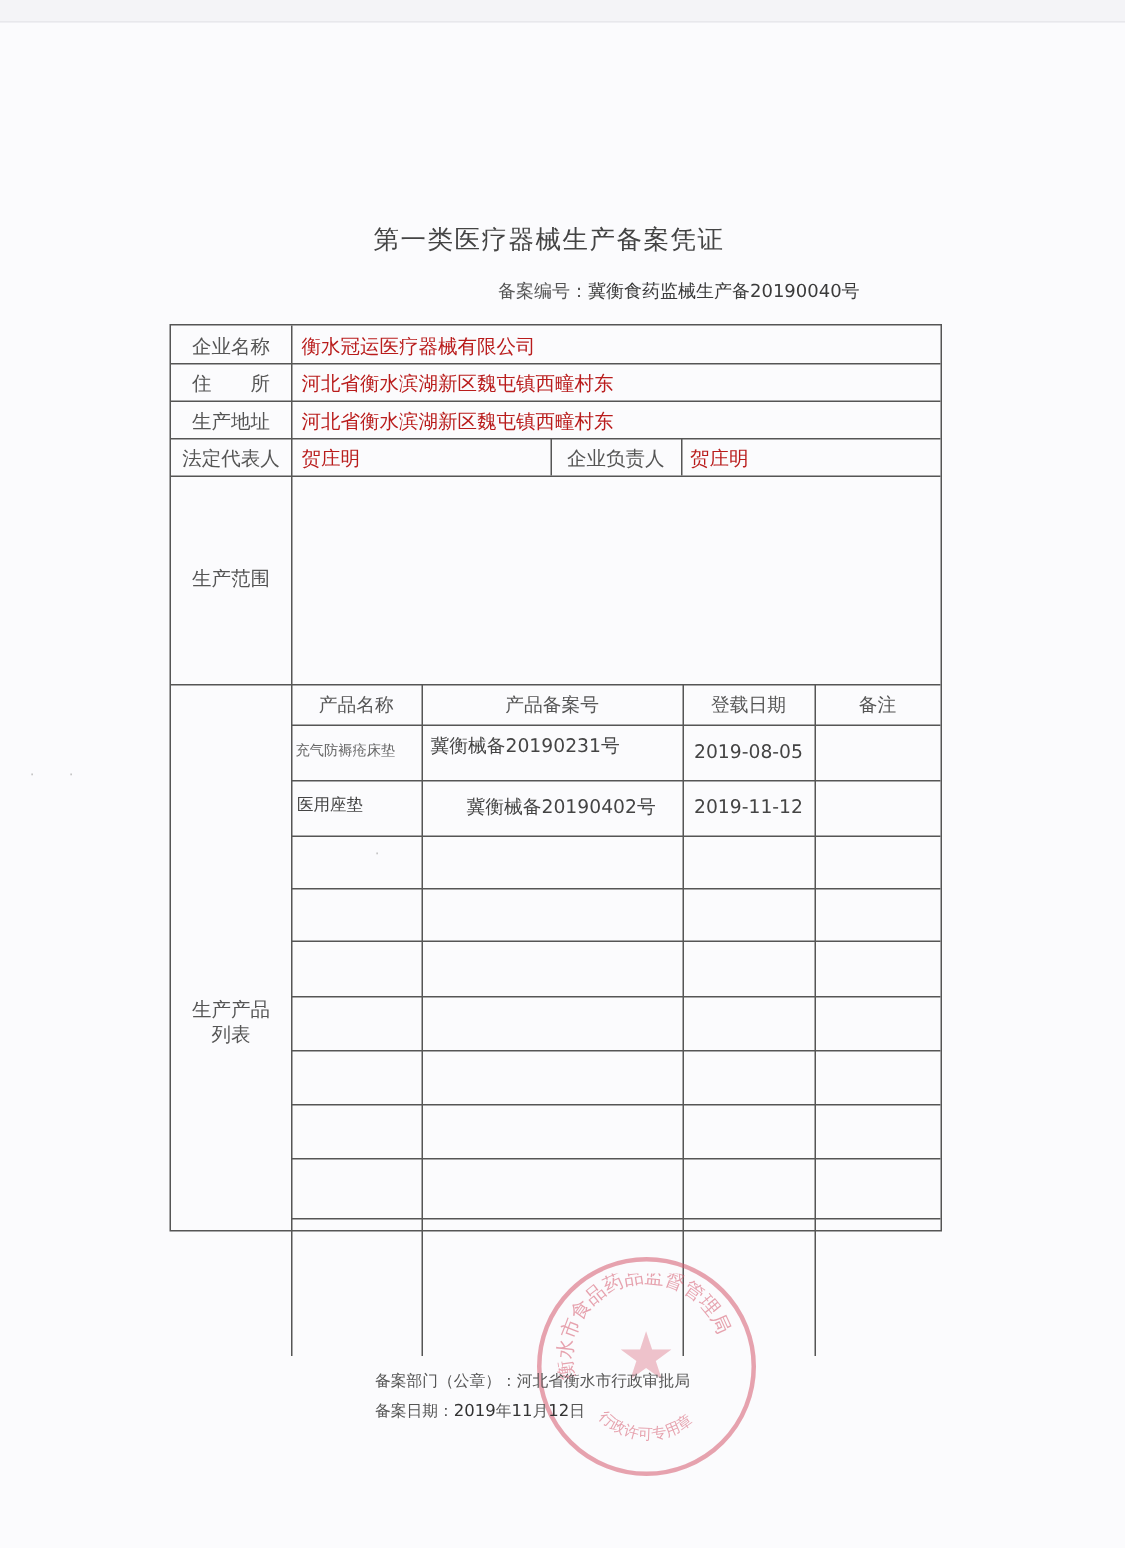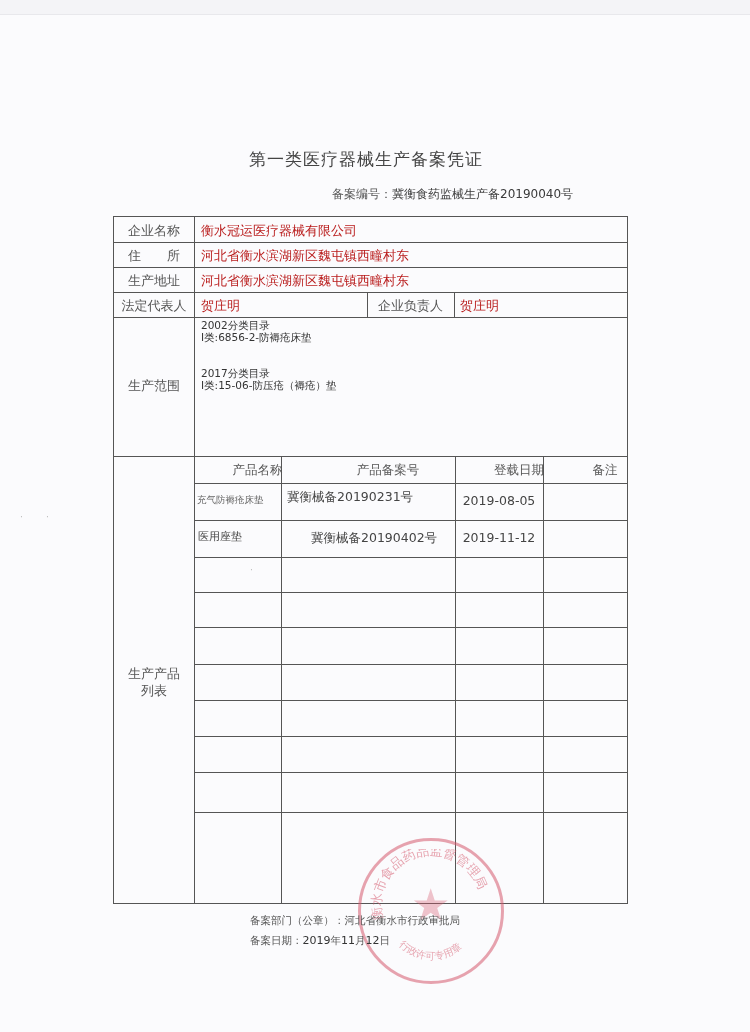--- a/index.html
+++ b/index.html
@@ -4,31 +4,31 @@
 <style>
   html, body { margin:0; padding:0; }
   body {
     width:750px; height:1032px; background:#fbfbfd; position:relative; overflow:hidden;
     font-family:"DejaVu Sans","Liberation Sans",sans-serif; color:#333;
   }
   .scan-top { position:absolute; left:0; top:0; width:750px; height:14px; background:#f4f4f7; border-bottom:1px solid #e8e8ec; }
   .title { position:absolute; left:0; width:732px; top:148px; text-align:center; font-size:17px; letter-spacing:1px; color:#444; font-family:"DejaVu Serif","Liberation Serif",serif; }
   .record-no { position:absolute; left:332px; top:186px; font-size:12px; color:#3a3a3a; }
   .record-no .lbl { font-family:"DejaVu Serif","Liberation Serif",serif; color:#555; }
-  .tbl { position:absolute; left:113px; top:216px; width:515px; height:688px; border:1.5px solid #555; box-sizing:border-box; }
+  .tbl { position:absolute; left:113px; top:216px; width:515px; height:605px; border:1.5px solid #555; box-sizing:border-box; }
   .hline { position:absolute; height:0; border-top:1.3px solid #555; }
   .vline { position:absolute; width:0; border-left:1.3px solid #555; }
   .cell { position:absolute; font-size:13px; color:#555; font-family:"DejaVu Serif","Liberation Serif",serif; white-space:nowrap; }
   .lbl-c { text-align:center; }
   .val { color:#b91c1c; }
   .scope { position:absolute; left:87px; top:2px; font-size:10.5px; line-height:12px; color:#333; }
   .scope div { white-space:nowrap; }
   .scope .gap { height:24px; }
   .pcell { position:absolute; font-size:12.5px; color:#444; white-space:nowrap; }
-  .pcell.hdr { font-family:Liberation Sans, sans-serif; color:#555;padding-left:20px; }
+  .pcell.hdr { font-family:Liberation Sans, sans-serif; color:#555; }
   .footer { position:absolute; left:250px; font-size:10.5px; color:#555; white-space:nowrap; }
   .footer .num { color:#333; font-size:11px; }
   .seal { position:absolute; left:358px; top:838px; width:146px; height:146px; border-radius:50%; border:3px solid rgba(214,90,110,0.55); box-sizing:border-box; }
   .seal .star { position:absolute; left:50px; top:38px; font-size:44px; color:rgba(214,90,110,0.35); }
   .seal .ring { position:absolute; left:8px; top:8px; width:124px; height:124px; }
   .dust { position:absolute; font-size:9px; color:#bbb; }
 </style>
 </head>
 <body>
 
@@ -60,27 +60,20 @@
 
   <div class="cell lbl-c" style="left:0;width:80px;top:55px;">生产地址</div>
   <div class="cell val" style="left:87px;top:55px;">河北省衡水滨湖新区魏屯镇西疃村东</div>
 
   <div class="cell lbl-c" style="left:0;width:80px;top:80px;">法定代表人</div>
   <div class="cell val" style="left:87px;top:80px;">贺庄明</div>
   <div class="cell lbl-c" style="left:253px;width:87px;top:80px;">企业负责人</div>
   <div class="cell val" style="left:346px;top:80px;">贺庄明</div>
 
   <div class="cell lbl-c" style="left:0;width:80px;top:160px;">生产范围</div>
-  <div class="scope" style="top:102px;">
-    <div>2002分类目录</div>
-    <div>I类:6856-2-防褥疮床垫</div>
-    <div class="gap"></div>
-    <div>2017分类目录</div>
-    <div>I类:15-06-防压疮（褥疮）垫</div>
-  </div>
 
   <div class="cell lbl-c" style="left:0;width:80px;top:448px;line-height:17px;">
     <div>生产产品</div>
     <div>列表</div>
   </div>
 
   <div class="vline" style="left:80px;top:239px;height:448px;"></div>
   <div class="vline" style="left:167px;top:239px;height:448px;"></div>
   <div class="vline" style="left:341px;top:239px;height:448px;"></div>
   <div class="vline" style="left:429px;top:239px;height:448px;"></div>

